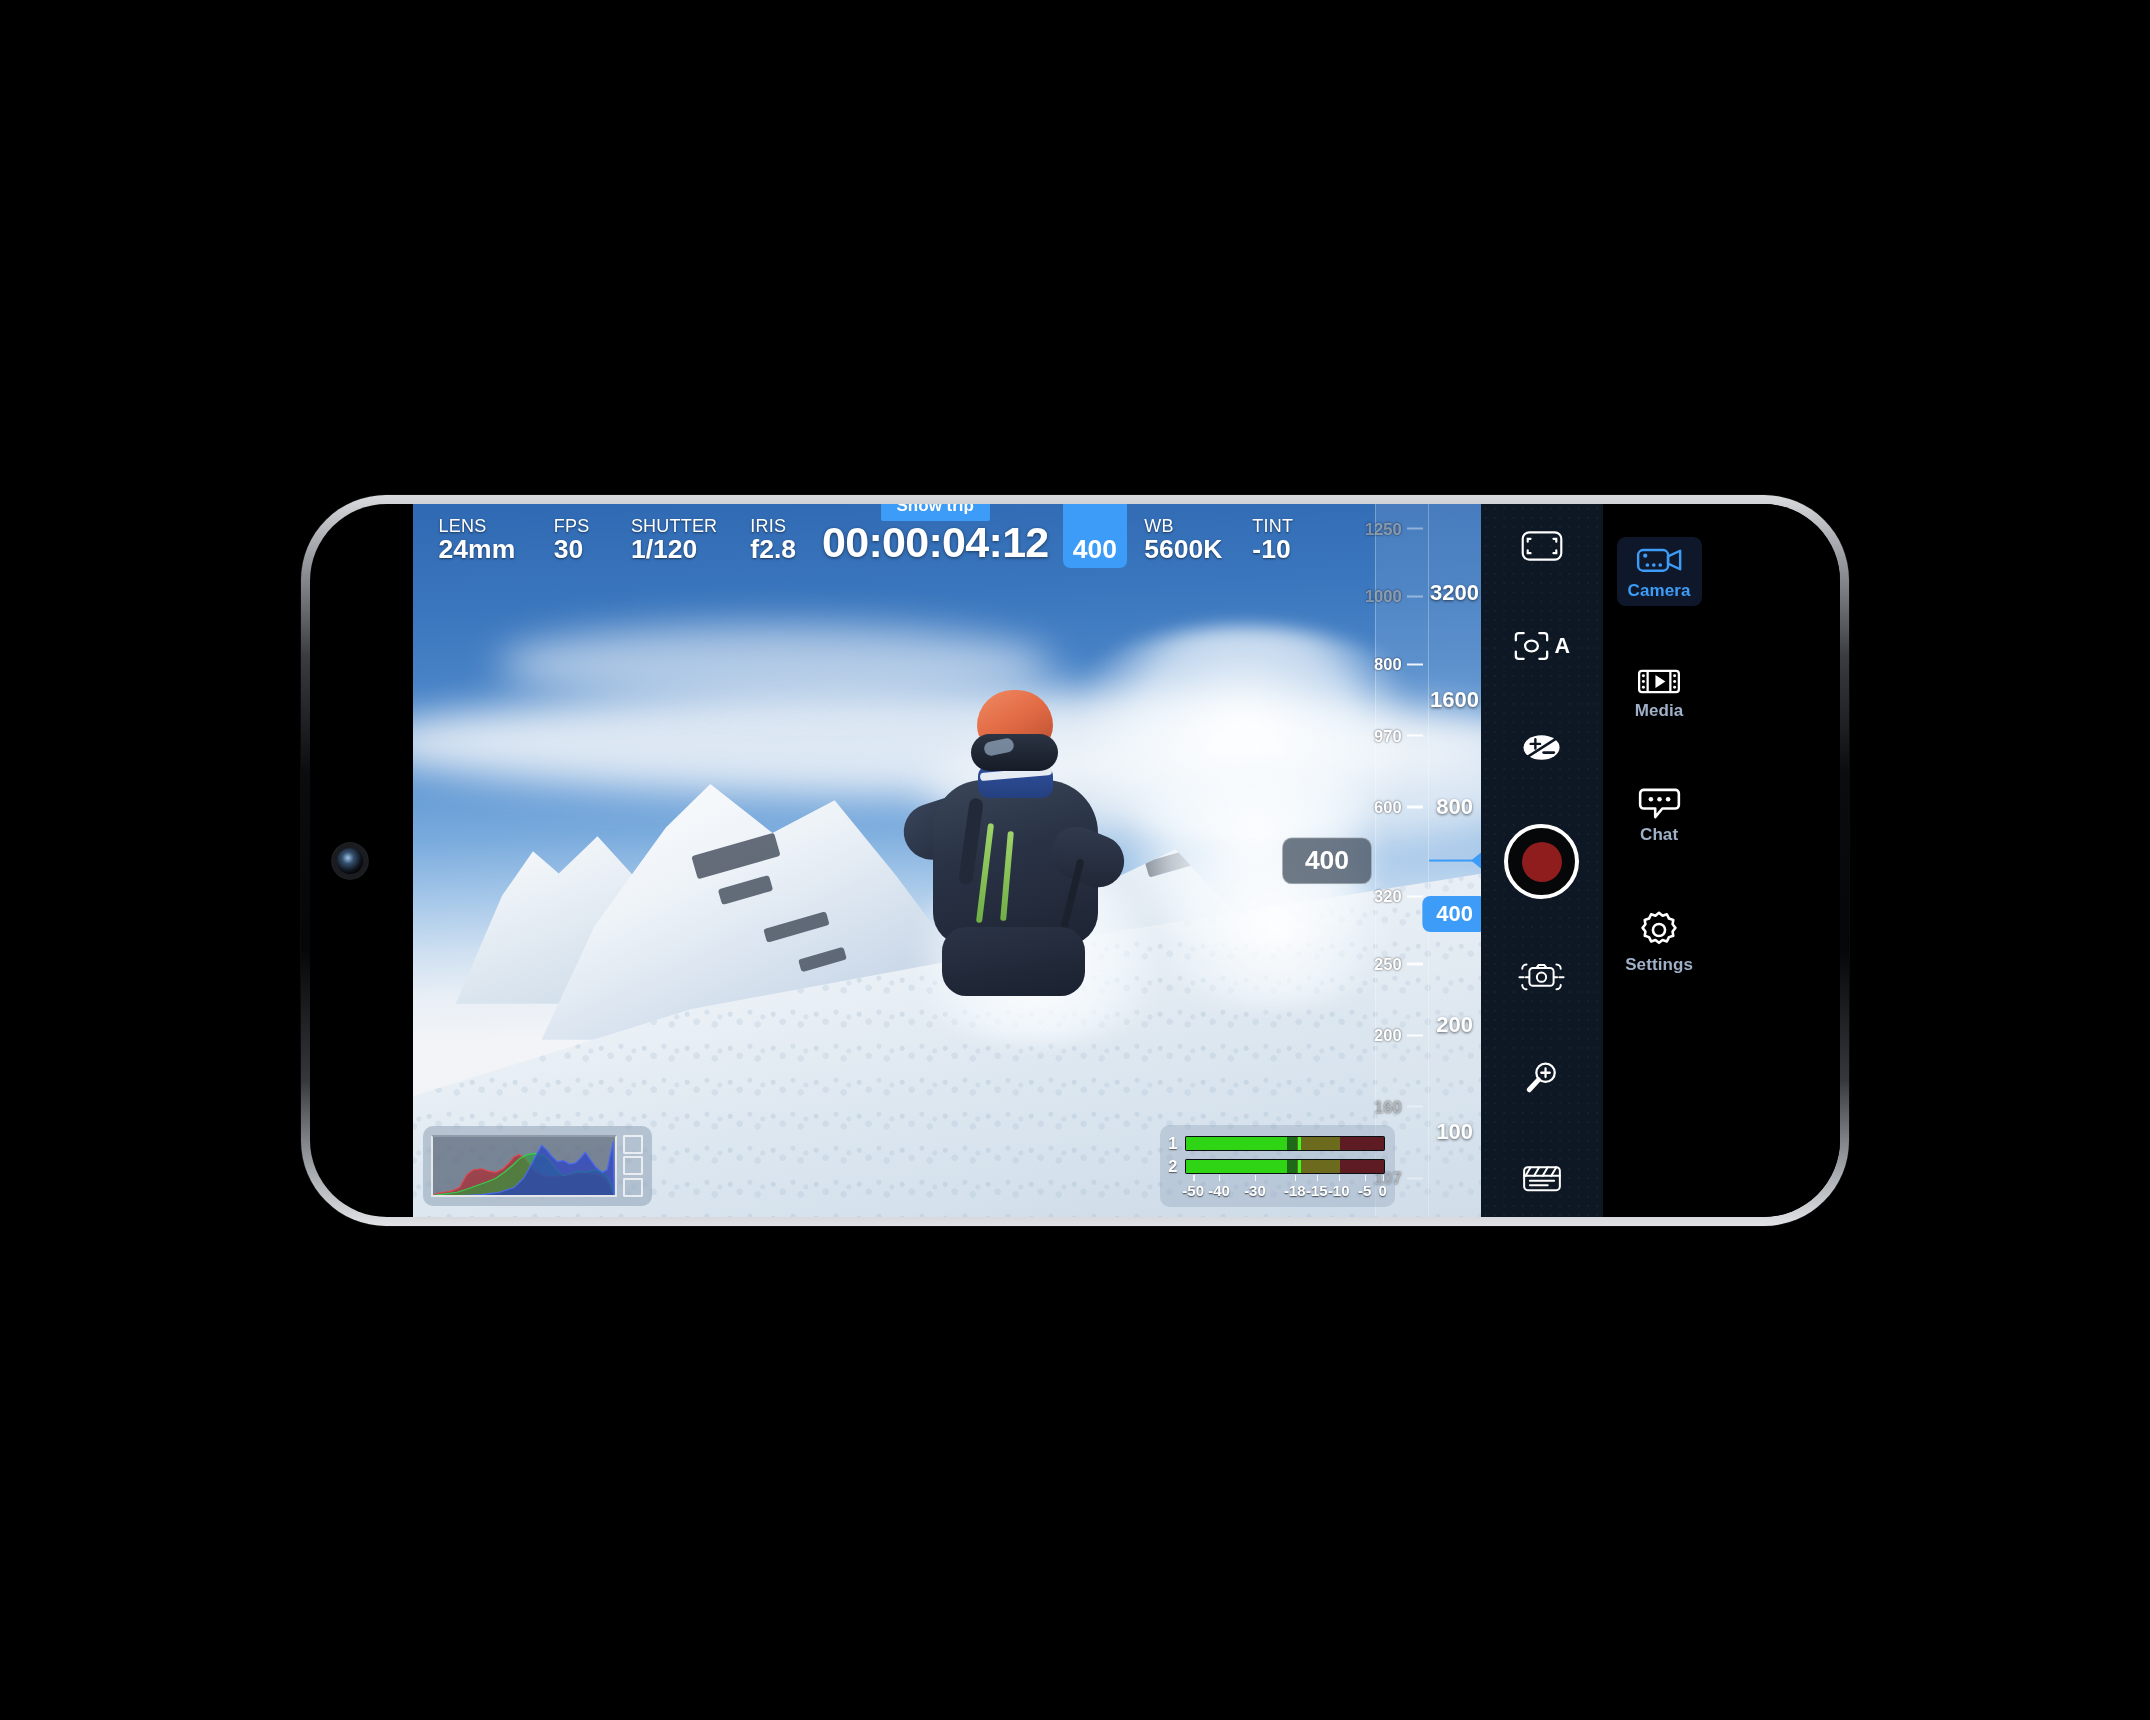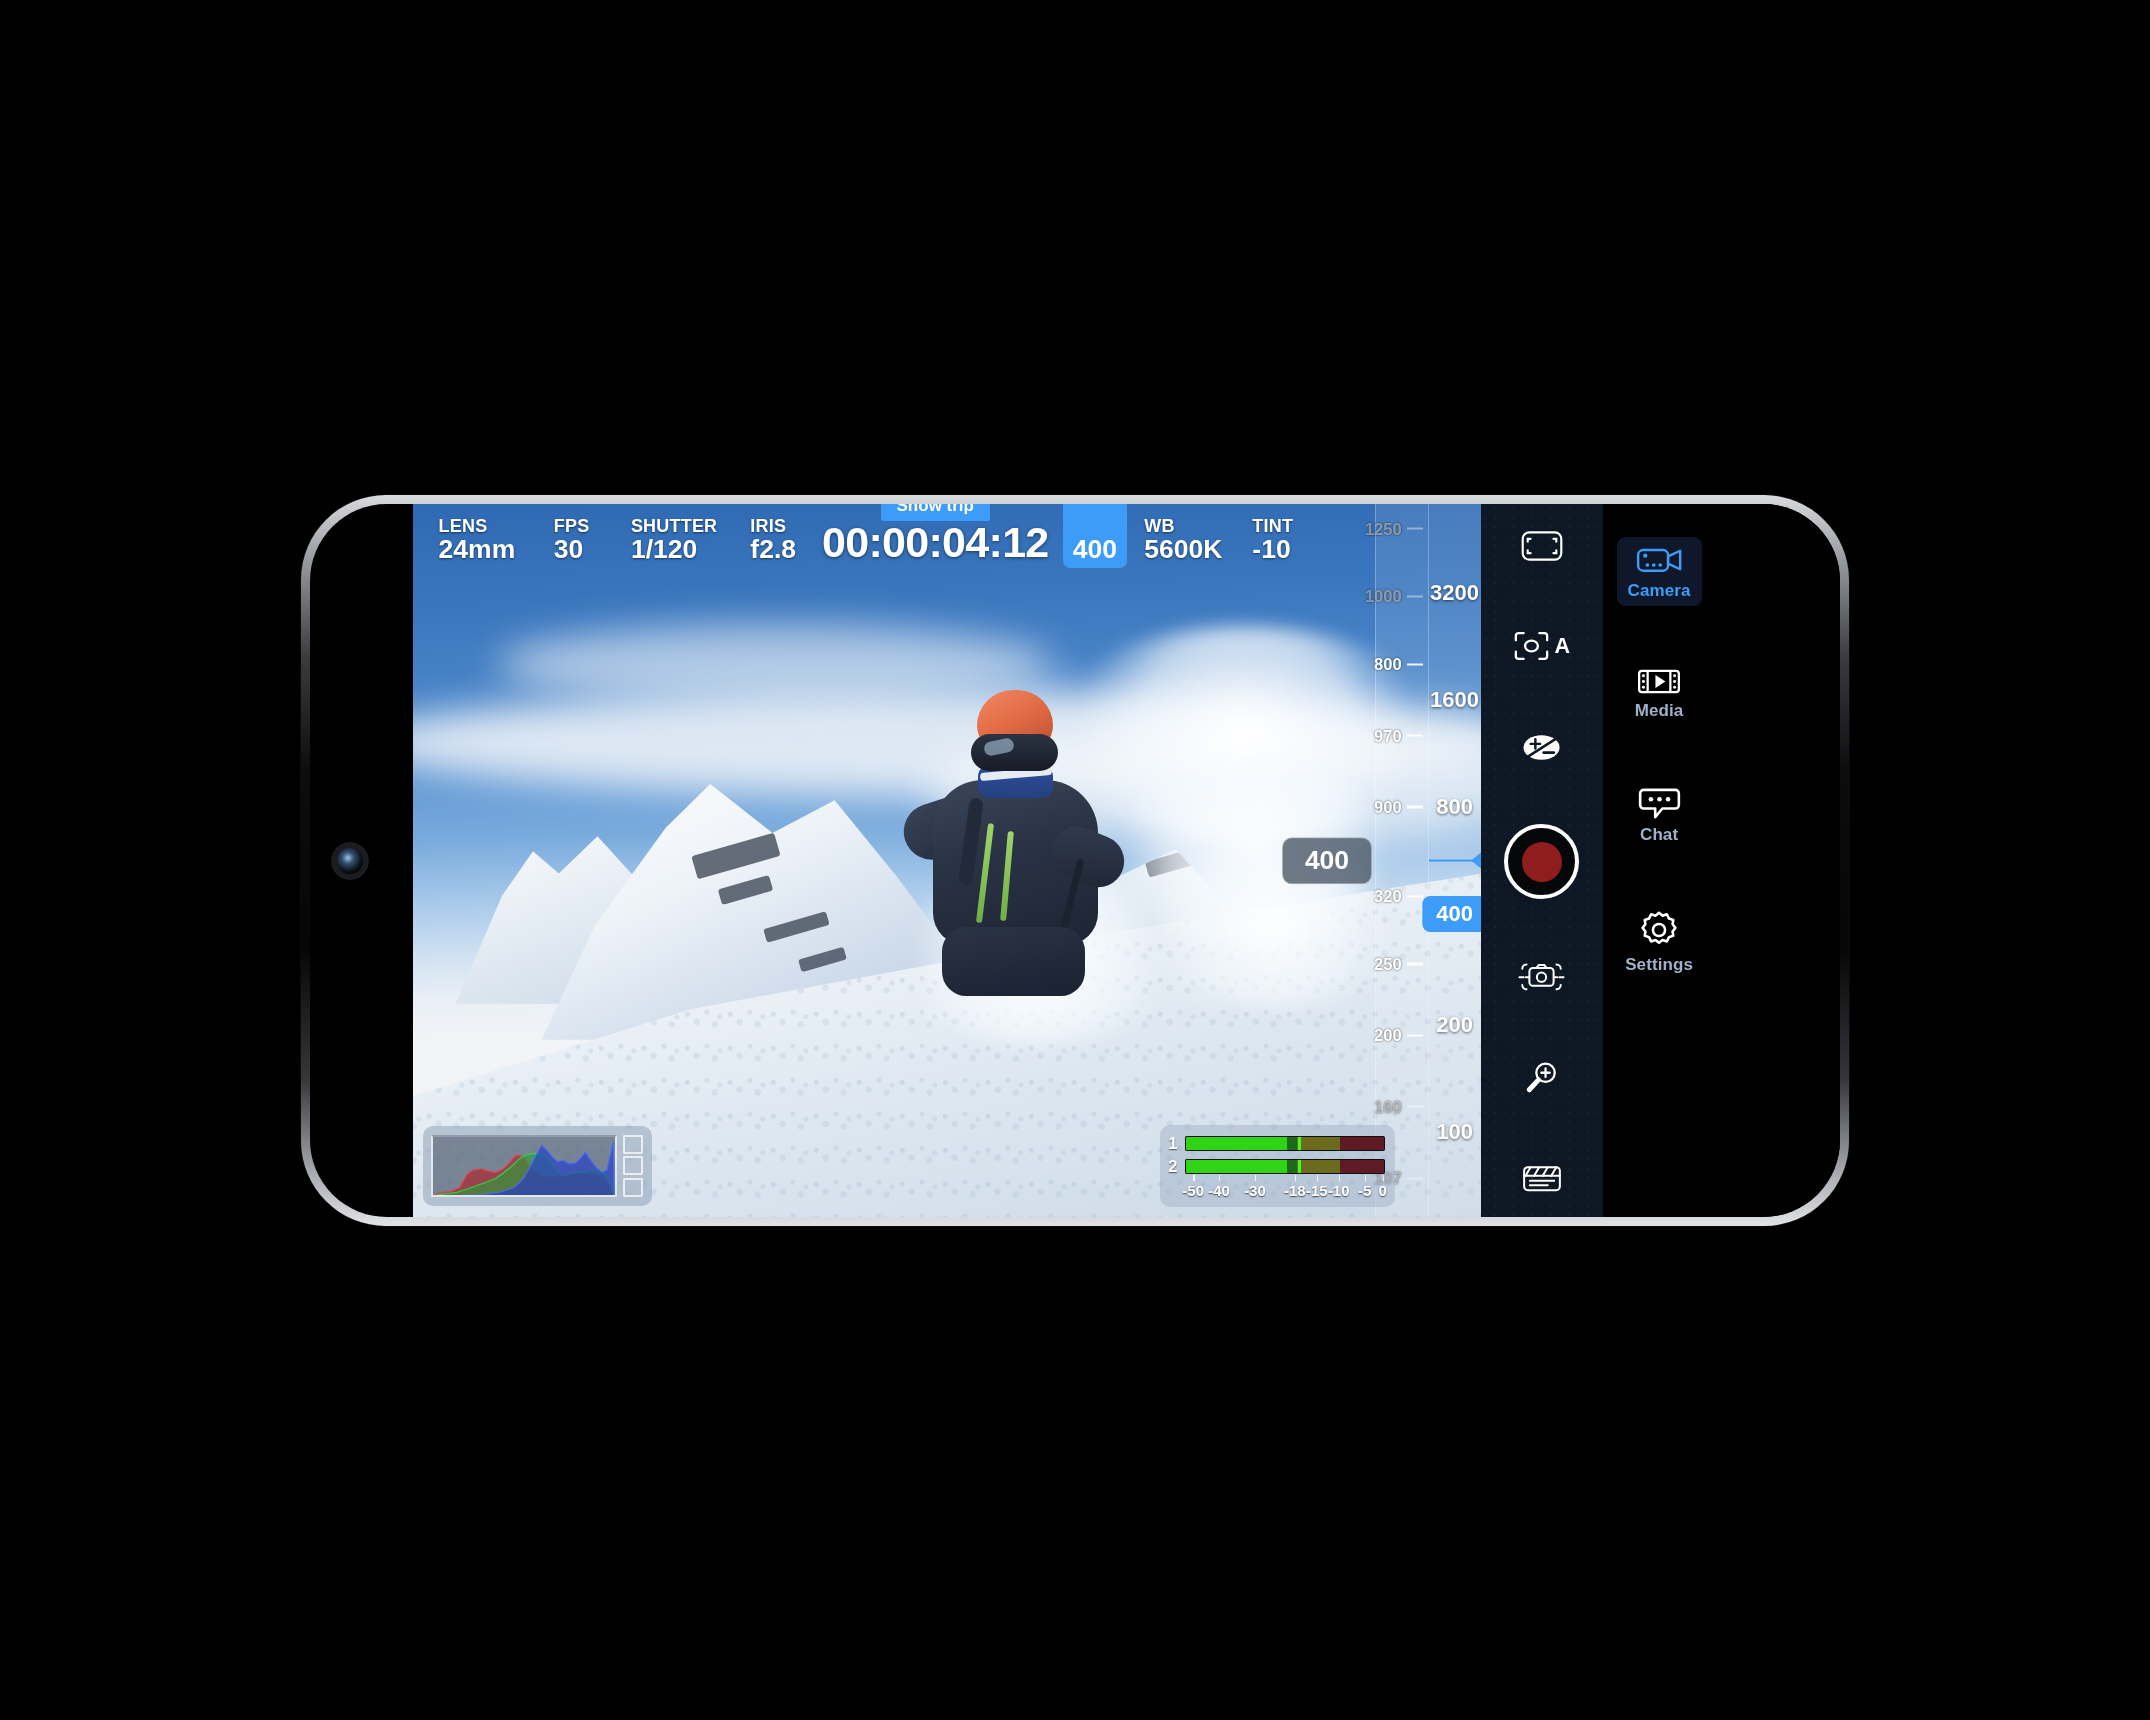--- a/index.html
+++ b/index.html
@@ -194,21 +194,21 @@
     position: absolute; left: 0; top: 0; right: 0; height: 69px;
     display: flex; align-items: flex-end; z-index: 4;
     padding: 0 0 4.3px 0;
     pointer-events: none;
   }
   .hud-group {
     display: flex; flex-direction: column; justify-content: flex-end;
     padding: 4.3px 10px 4.3px 10px; border-radius: 7.2px;
     text-shadow: 0 0.7px 2.2px rgba(0,0,0,.55);
   }
-  .hud-label { font-size: 18px; font-weight: 700; color: #fff; letter-spacing: 0.2px; line-height: 1.05; }
+  .hud-label { font-size: 18px; font-weight: 400; color: #fff; letter-spacing: 0.2px; line-height: 1.05; }
   .hud-value { font-size: 26.5px; font-weight: 700; color: #fff; line-height: 1.05; }
   .hud-group.active { background: #3c9cf7; text-shadow: none; }
 
   #timecode-wrap {
     position: relative; display: flex; flex-direction: column;
     align-items: center; justify-content: flex-end; padding-bottom: 1.4px;
   }
   #clip-name {
     position: absolute; top: -26px;
     background: #3c9cf7; color: #fff; font-size: 17px; font-weight: 600;
@@ -528,21 +528,21 @@
                 </div>
               <div class="tickrow" style="top:22.5%">
                 <span class="t-lbl">800</span>
                   <span class="t-dash"></span>
                 </div>
               <div class="tickrow" style="top:32.5%">
                 <span class="t-lbl">970</span>
                   <span class="t-dash"></span>
                 </div>
               <div class="tickrow" style="top:42.5%">
-                <span class="t-lbl">900</span>
+                <span class="t-lbl">600</span>
                   <span class="t-dash"></span>
                 </div>
               <div class="tickrow" style="top:55%">
                 <span class="t-lbl">320</span>
                   <span class="t-dash"></span>
                 </div>
               <div class="tickrow" style="top:64.5%">
                 <span class="t-lbl">250</span>
                   <span class="t-dash"></span>
                 </div>

